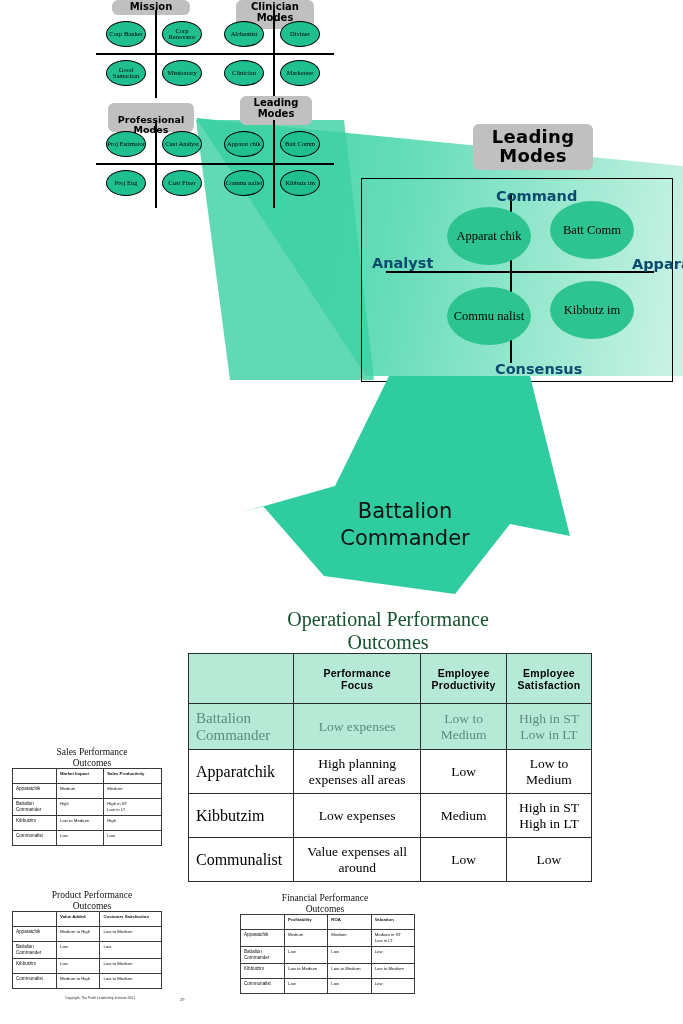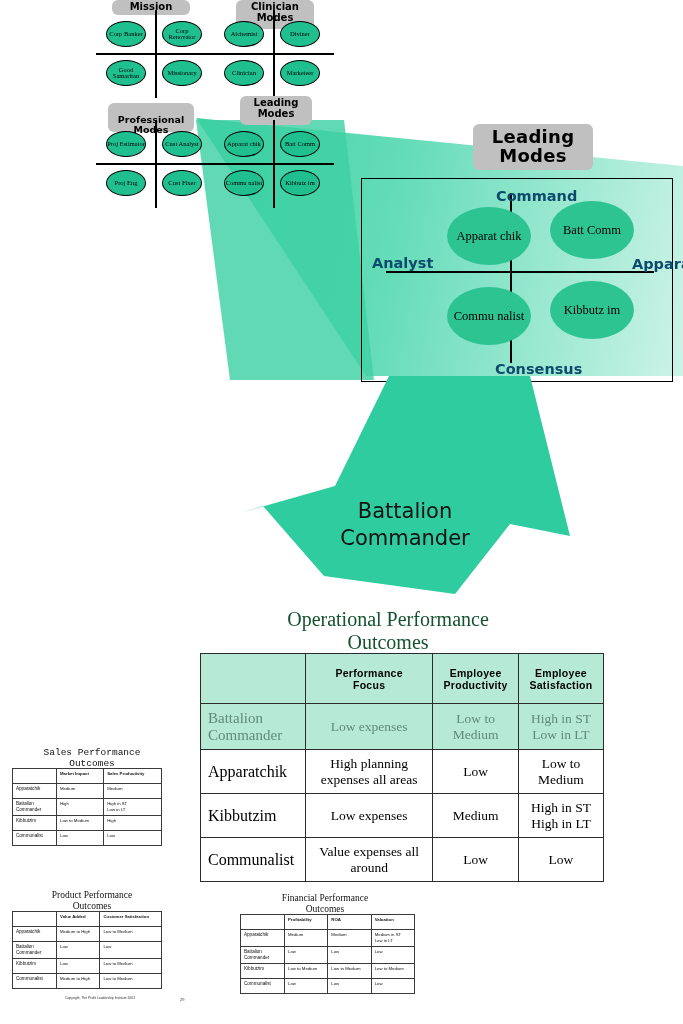--- a/index.html
+++ b/index.html
@@ -118,21 +118,21 @@
   #ax-action    { left:632px; top:256px; }
 
   
   #op-title {
     position:absolute; left:183px; top:608px; width:410px; text-align:center;
     font-family:"Liberation Serif", serif; font-size:20px; color:#14532d; line-height:1.15;
   }
   table.tbl { border-collapse:collapse; position:absolute; }
   table.tbl td, table.tbl th { border:1px solid #2c2c2c; }
 
-  #op-table { left:200px; top:653px; width:404px;
+  #op-table { left:188px; top:653px; width:404px;
     font-family:"Liberation Serif", serif; }
   #op-table td { padding:4px 5px; text-align:center; vertical-align:middle; font-size:13.5px; }
   #op-table tr.hdr td { background:#b6e9d6; font-weight:bold; font-size:10.5px;
      font-family:"Liberation Sans", sans-serif; height:50px; letter-spacing:.3px; }
   #op-table tr.bc td { background:#b6e9d6; color:#5f8a7c; height:46px; }
   #op-table tr.bc td.rowlab { font-size:15px; }
   #op-table td.rowlab { text-align:left; font-size:16px; padding-left:7px; }
   #op-table tr.body td { height:44px; }
   #op-table td.ctext { font-size:13.5px; }
 
@@ -141,21 +141,21 @@
     position:absolute; text-align:center;
     font-family:"Liberation Serif", serif; font-size:9.5px; color:#111; line-height:1.2;
   }
   table.small { border-collapse:collapse; position:absolute;
     font-family:"Liberation Sans", sans-serif; }
   table.small td { border:1px solid #3a3a3a; padding:2px 3px;
     font-size:4.3px; vertical-align:top; line-height:1.35; color:#111; }
   table.small td.h { font-weight:bold; font-size:4.3px; }
   table.small td.rl { font-size:4.6px; }
 
-  #sales-title { left:12px; top:747px; width:160px;font-family:Liberation Mono, monospace; }
+  #sales-title { left:12px; top:747px; width:160px; }
   #sales-tbl   { left:12px; top:768px; width:150px; }
   #sales-tbl td { height:15px; }
   #sales-tbl td.rl { width:44px; }
 
   #prod-title { left:12px; top:890px; width:160px; }
   #prod-tbl   { left:12px; top:911px; width:150px; }
   #prod-tbl td { height:15px; }
   #prod-tbl td.rl { width:44px; }
 
   #fin-title { left:240px; top:893px; width:170px; }

